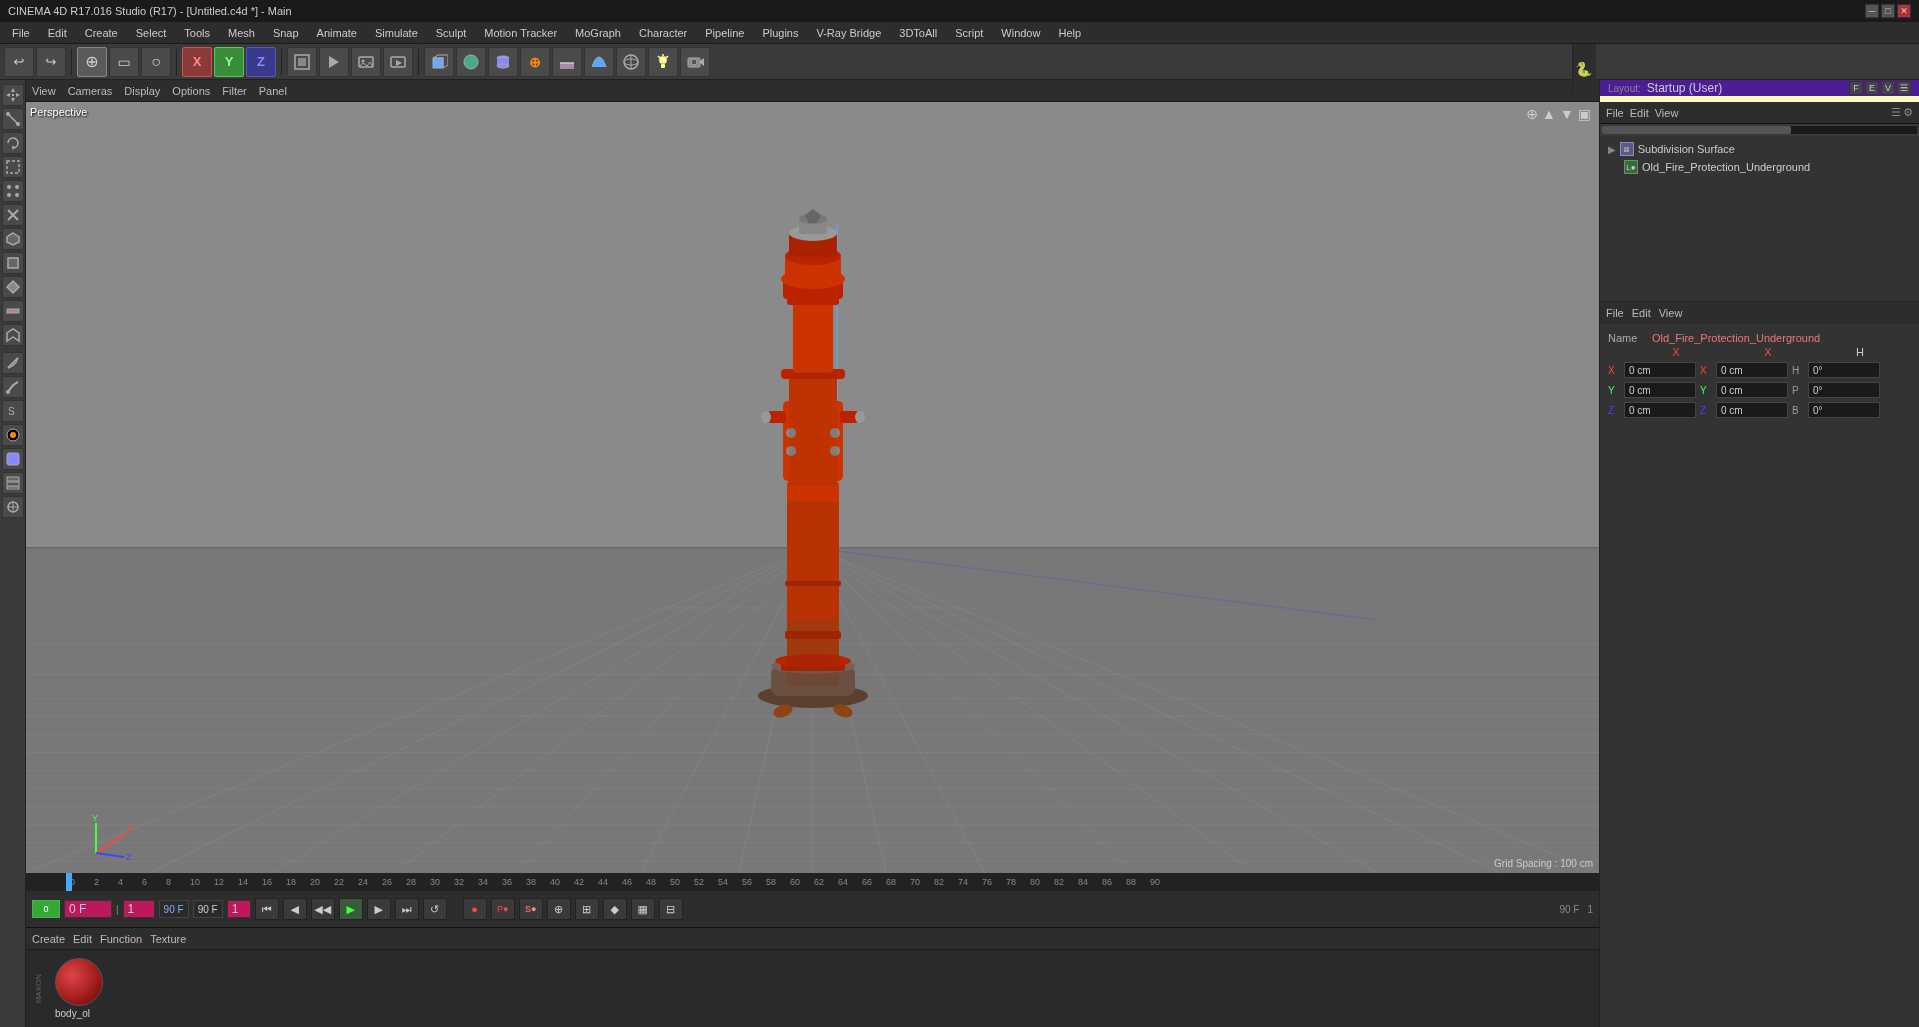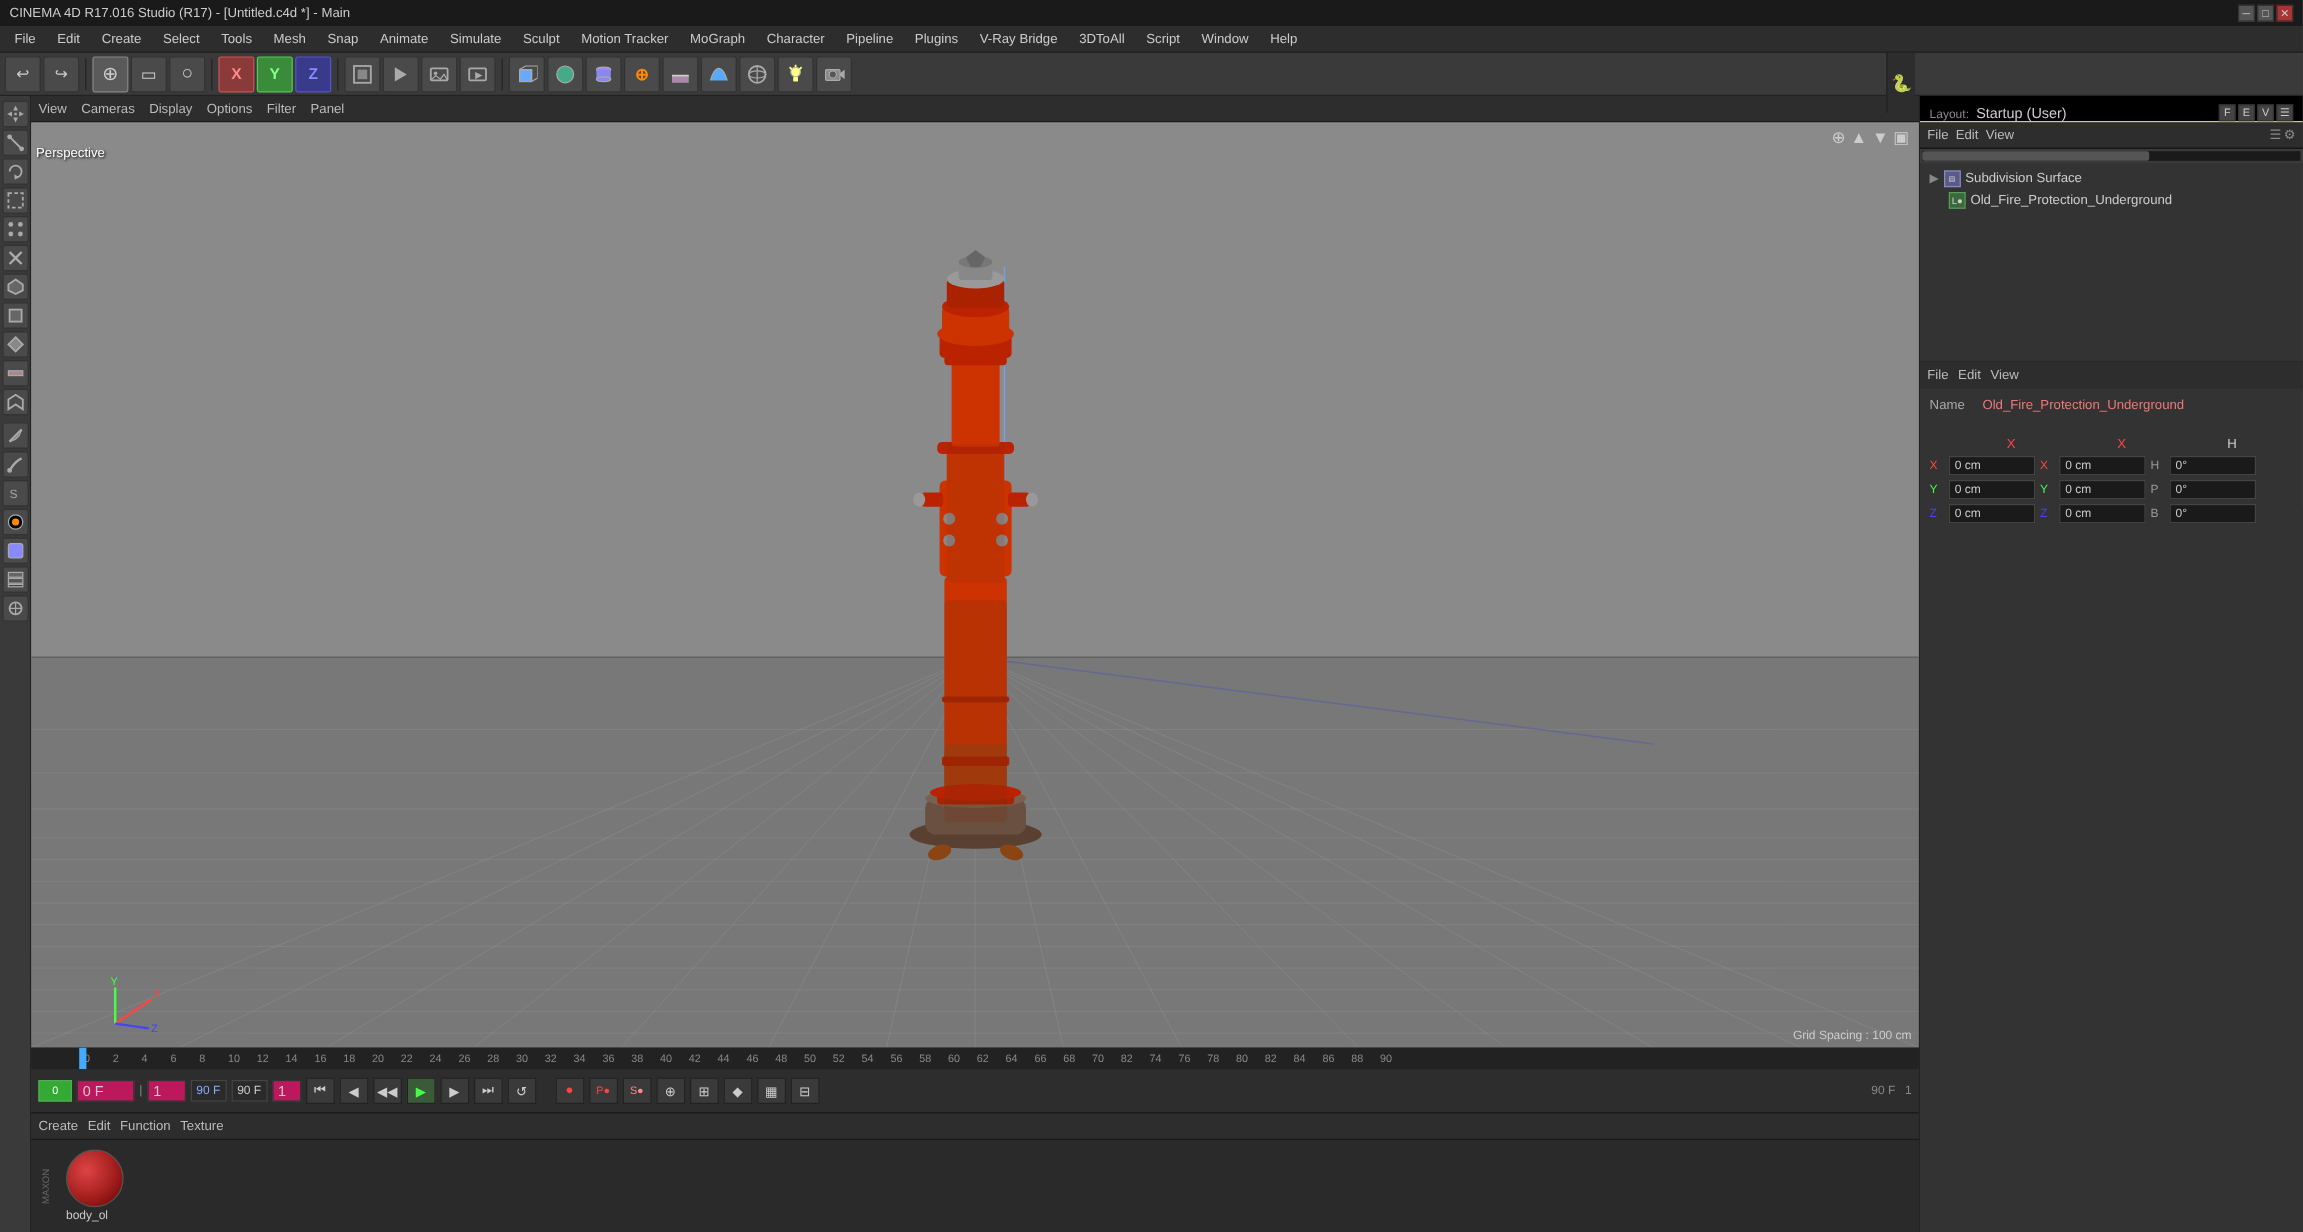--- a/index.html
+++ b/index.html
@@ -135,21 +135,21 @@
     
     .grid-svg {
       position: absolute;
       top: 0; left: 0;
       width: 100%; height: 100%;
     }
 
     
     #perspective-label {
       position: absolute;
-      top: 20px; left: 4px;
+      top: 4px; left: 4px;
       color: #fff;
       font-size: 11px;
       text-shadow: 1px 1px 2px #000;
     }
 
     
     #grid-spacing {
       position: absolute;
       bottom: 4px; right: 6px;
       color: #ccc;
@@ -324,21 +324,21 @@
     }
     .props-menu { color: #bbb; cursor: pointer; font-size: 11px; }
     #props-content {
       flex: 1;
       background: #333;
       padding: 8px;
     }
     .props-name-row {
       display: flex;
       gap: 4px;
-      margin-bottom: 20px;
+      margin-bottom: 2px;
     }
     .props-name-label { color: #aaa; font-size: 11px; width: 40px; }
     .props-name-value { color: #e77; font-size: 11px; }
 
     .props-row {
       display: flex;
       align-items: center;
       gap: 4px;
       margin-bottom: 4px;
     }
@@ -911,21 +911,21 @@
       </div>
     </div>
   </div>
 
   <div id="python-icon">
     <span>🐍</span>
   </div>
 
   <div id="right-panel">
 
-    <div style="height:22px;background:#000000;display:flex;align-items:flex-end;padding:0 8px;gap:6px;border-bottom:1px solid #fef9c3;">
+    <div style="height:22px;background:#4c1d95;display:flex;align-items:center;padding:0 8px;gap:6px;border-bottom:6px solid #fef9c3;">
       <span style="color:#888;font-size:10px;">Layout:</span>
       <span style="color:#ccc;font-size:12px;">Startup (User)</span>
 
       <div style="margin-left:auto;display:flex;gap:2px;">
         <div style="width:14px;height:14px;background:#444;border:1px solid #333;display:flex;align-items:center;justify-content:center;font-size:9px;cursor:pointer;">F</div>
         <div style="width:14px;height:14px;background:#444;border:1px solid #333;display:flex;align-items:center;justify-content:center;font-size:9px;cursor:pointer;">E</div>
         <div style="width:14px;height:14px;background:#444;border:1px solid #333;display:flex;align-items:center;justify-content:center;font-size:9px;cursor:pointer;">V</div>
         <div style="width:14px;height:14px;background:#444;border:1px solid #333;display:flex;align-items:center;justify-content:center;font-size:9px;cursor:pointer;">☰</div>
       </div>
     </div>

